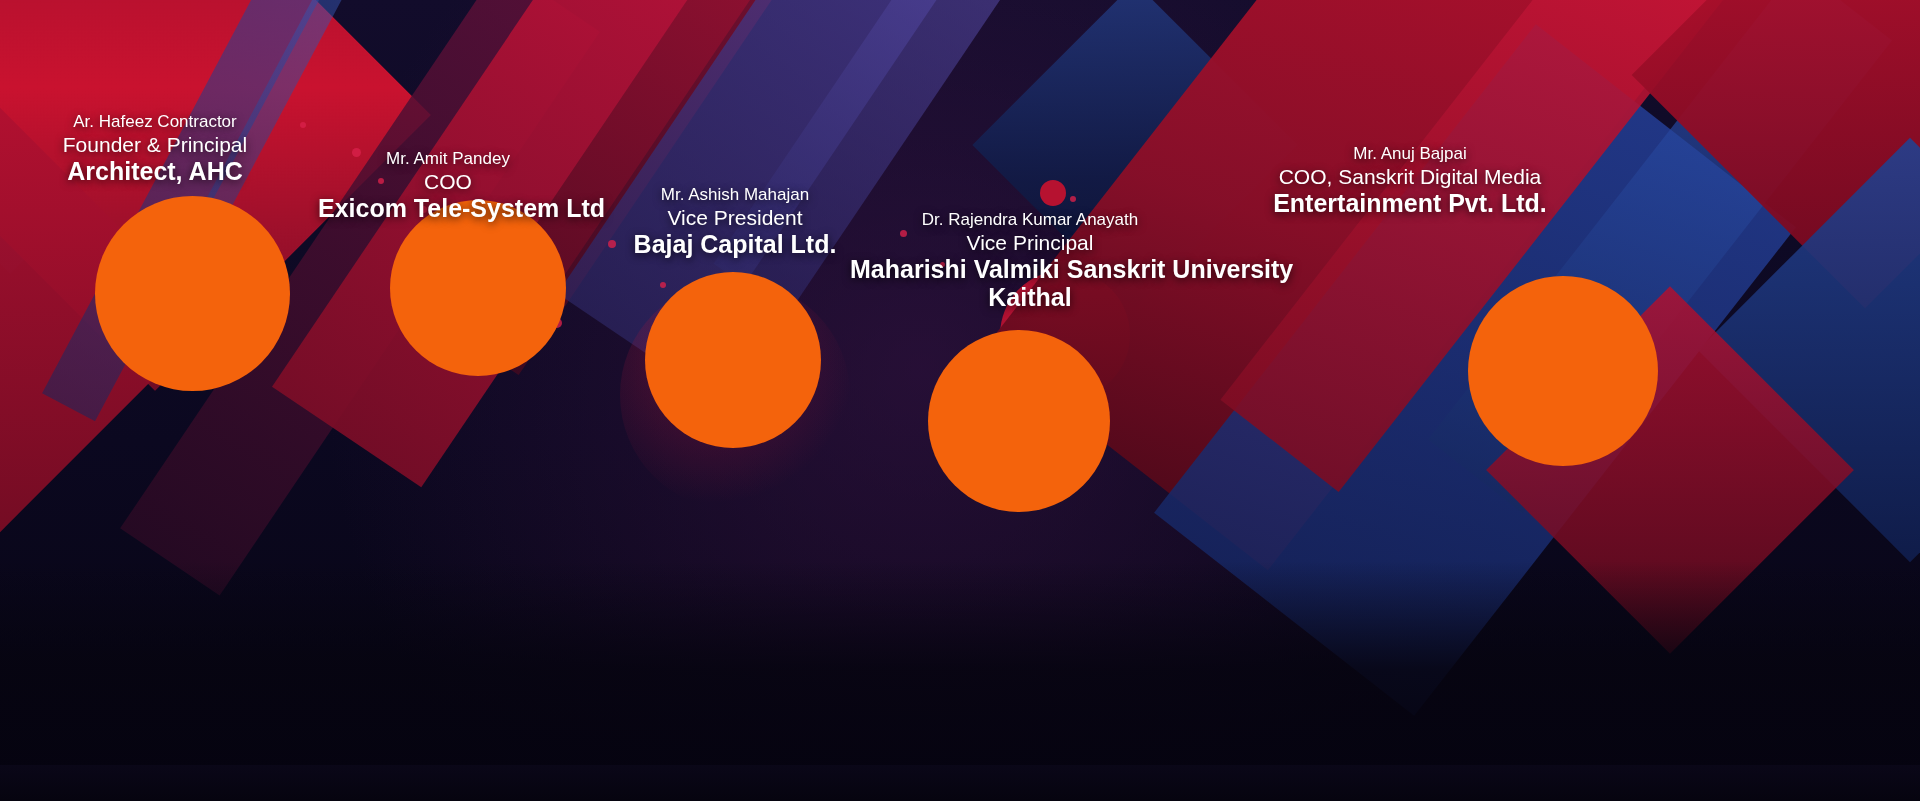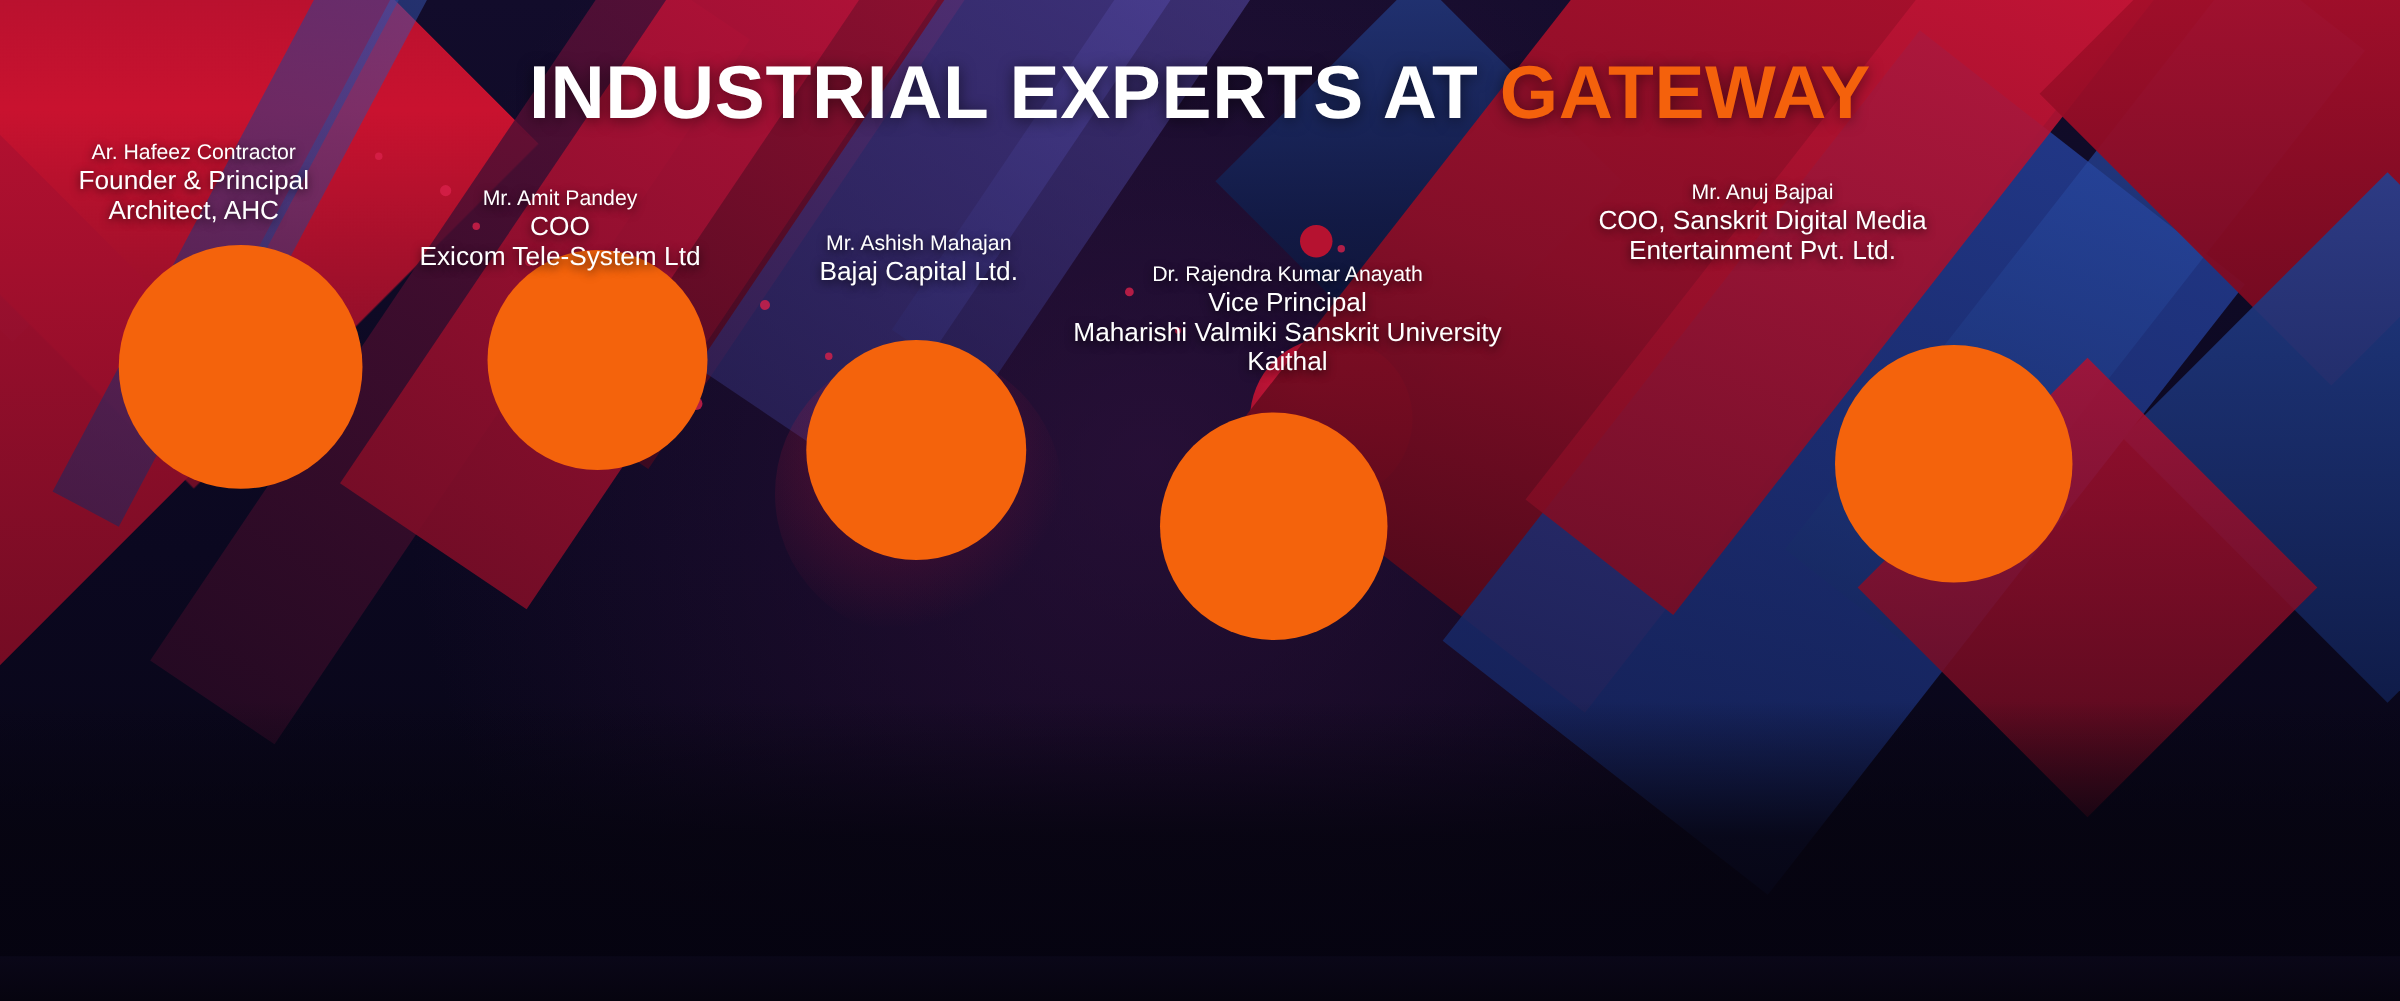--- a/index.html
+++ b/index.html
@@ -156,21 +156,21 @@
 
   
   .speaker{position:absolute;}
   .sp-text{
     position:absolute;text-align:center;color:#ffffff;
     text-shadow:0 2px 8px rgba(0,0,0,.75);
     line-height:1.12;white-space:nowrap;
   }
   .sp-name{font-size:17px;font-weight:normal;margin-bottom:2px;}
   .sp-role{font-size:21px;font-weight:normal;}
-  .sp-org{font-size:21px;font-weight:normal;}
+  .sp-org{font-size:25px;font-weight:bold;}
 
   .halo{
     position:absolute;border-radius:50%;
     background:#f4630c;
   }
 </style>
 </head>
 <body>
 
 <div class="banner">
@@ -207,23 +207,20 @@
     <div class="speck" style="left:470px;top:160px;width:5px;height:5px;"></div>
     <div class="speck" style="left:608px;top:240px;width:8px;height:8px;"></div>
     <div class="speck" style="left:660px;top:282px;width:6px;height:6px;"></div>
     <div class="speck" style="left:552px;top:318px;width:10px;height:10px;"></div>
     <div class="speck" style="left:300px;top:122px;width:6px;height:6px;"></div>
     <div class="speck" style="left:900px;top:230px;width:7px;height:7px;"></div>
     <div class="speck" style="left:940px;top:262px;width:5px;height:5px;"></div>
     <div class="speck" style="left:1070px;top:196px;width:6px;height:6px;"></div>
   </div>
 
-  <div class="title">
-    <span>INDUSTRIAL EXPERTS AT </span><span class="accent">GATEWAY</span>
-  </div>
 
   <div class="speaker">
     <div class="halo" style="left:95px;top:196px;width:195px;height:195px;"></div>
 
     <div class="sp-text" style="left:5px;top:112px;width:300px;">
       <div class="sp-name">Ar. Hafeez Contractor</div>
       <div class="sp-role">Founder &amp; Principal</div>
       <div class="sp-org">Architect, AHC</div>
     </div>
   </div>
@@ -236,20 +233,21 @@
       <div class="sp-role">COO</div>
       <div class="sp-org">Exicom Tele-System Ltd</div>
     </div>
   </div>
 
   <div class="speaker">
     <div class="halo" style="left:645px;top:272px;width:176px;height:176px;"></div>
 
     <div class="sp-text" style="left:600px;top:185px;width:270px;">
       <div class="sp-name">Mr. Ashish Mahajan</div>
+      <div class="sp-role">Vice President</div>
       <div class="sp-org">Bajaj Capital Ltd.</div>
     </div>
   </div>
 
   <div class="speaker">
     <div class="halo" style="left:928px;top:330px;width:182px;height:182px;"></div>
 
     <div class="sp-text" style="left:850px;top:210px;width:360px;">
       <div class="sp-name">Dr. Rajendra Kumar Anayath</div>
       <div class="sp-role">Vice Principal</div>

